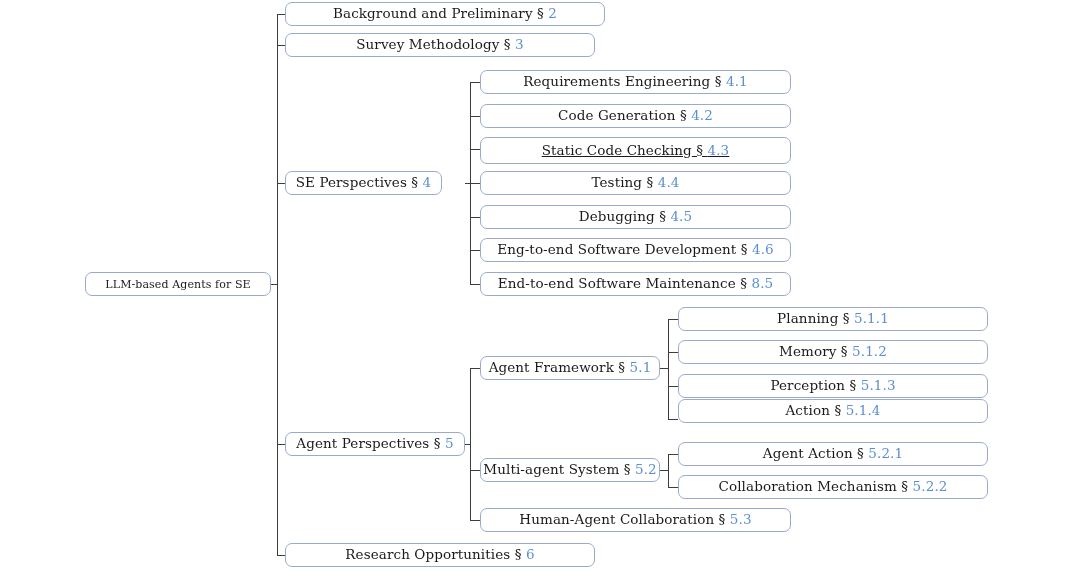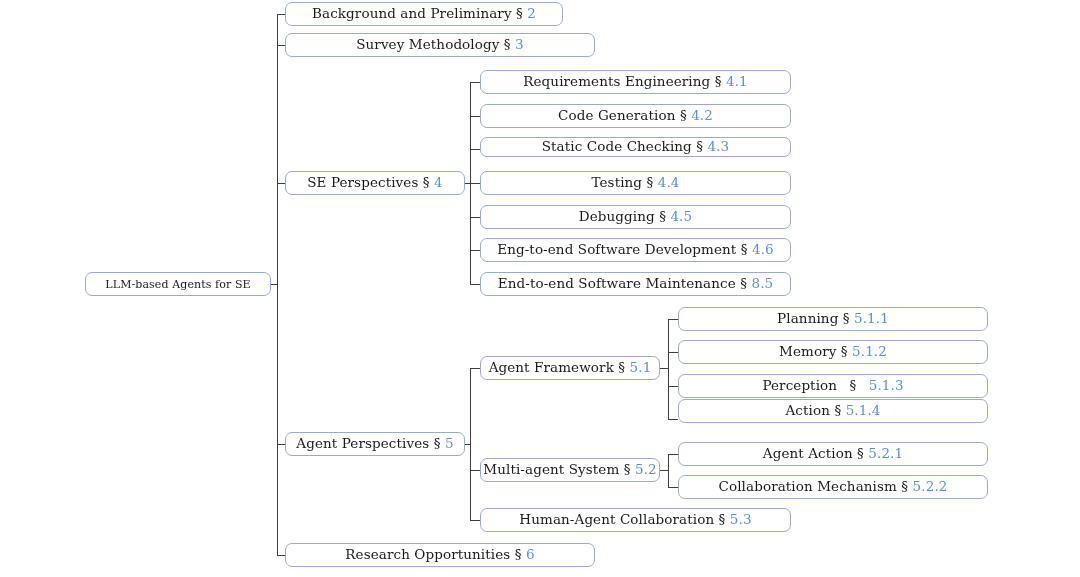--- a/index.html
+++ b/index.html
@@ -87,33 +87,33 @@
 
   <div class="edge-h" style="left:660px; top:470px; width:8px;"></div>
   <div class="edge-v" style="left:668px; top:454px; height:33px;"></div>
   <div class="edge-h" style="left:668px; top:454px; width:10px;"></div>
   <div class="edge-h" style="left:668px; top:487px; width:10px;"></div>
 
   <div class="node root" style="left:85px; top:272px; width:186px; height:24px;">
     <span class="label">LLM-based Agents for SE</span>
   </div>
 
-  <div class="node" style="left:285px; top:2px; width:278px; height:24px;text-align:center;">
+  <div class="node" style="left:285px; top:2px; width:320px; height:24px;text-align:center;">
     <span class="label">Background and Preliminary</span>
     <span class="sign">&nbsp;§&nbsp;</span>
     <span class="sect">2</span>
   </div>
 
   <div class="node" style="left:285px; top:33px; width:310px; height:24px;">
     <span class="label">Survey Methodology</span>
     <span class="sign">&nbsp;§&nbsp;</span>
     <span class="sect">3</span>
   </div>
 
-  <div class="node" style="left:285px; top:171px; width:180px; height:24px;">
+  <div class="node" style="left:285px; top:171px; width:157px; height:24px;">
     <span class="label">SE Perspectives</span>
     <span class="sign">&nbsp;§&nbsp;</span>
     <span class="sect">4</span>
   </div>
 
   <div class="node" style="left:285px; top:432px; width:180px; height:24px;">
     <span class="label">Agent Perspectives</span>
     <span class="sign">&nbsp;§&nbsp;</span>
     <span class="sect">5</span>
   </div>
@@ -129,21 +129,21 @@
     <span class="sign">&nbsp;§&nbsp;</span>
     <span class="sect">4.1</span>
   </div>
 
   <div class="node" style="left:480px; top:104px; width:311px; height:24px;">
     <span class="label">Code Generation</span>
     <span class="sign">&nbsp;§&nbsp;</span>
     <span class="sect">4.2</span>
   </div>
 
-  <div class="node" style="left:480px; top:137px; width:311px; height:20px;">
+  <div class="node" style="left:480px; top:137px; width:311px; height:27px;text-decoration:underline;">
     <span class="label">Static Code Checking</span>
     <span class="sign">&nbsp;§&nbsp;</span>
     <span class="sect">4.3</span>
   </div>
 
   <div class="node" style="left:480px; top:171px; width:311px; height:24px;">
     <span class="label">Testing</span>
     <span class="sign">&nbsp;§&nbsp;</span>
     <span class="sect">4.4</span>
   </div>
@@ -189,21 +189,21 @@
     <span class="sign">&nbsp;§&nbsp;</span>
     <span class="sect">5.1.1</span>
   </div>
 
   <div class="node" style="left:678px; top:340px; width:310px; height:24px;">
     <span class="label">Memory</span>
     <span class="sign">&nbsp;§&nbsp;</span>
     <span class="sect">5.1.2</span>
   </div>
 
-  <div class="node" style="left:678px; top:374px; width:310px; height:24px;gap:8px;">
+  <div class="node" style="left:678px; top:374px; width:310px; height:24px;">
     <span class="label">Perception</span>
     <span class="sign">&nbsp;§&nbsp;</span>
     <span class="sect">5.1.3</span>
   </div>
 
   <div class="node" style="left:678px; top:399px; width:310px; height:24px;">
     <span class="label">Action</span>
     <span class="sign">&nbsp;§&nbsp;</span>
     <span class="sect">5.1.4</span>
   </div>

